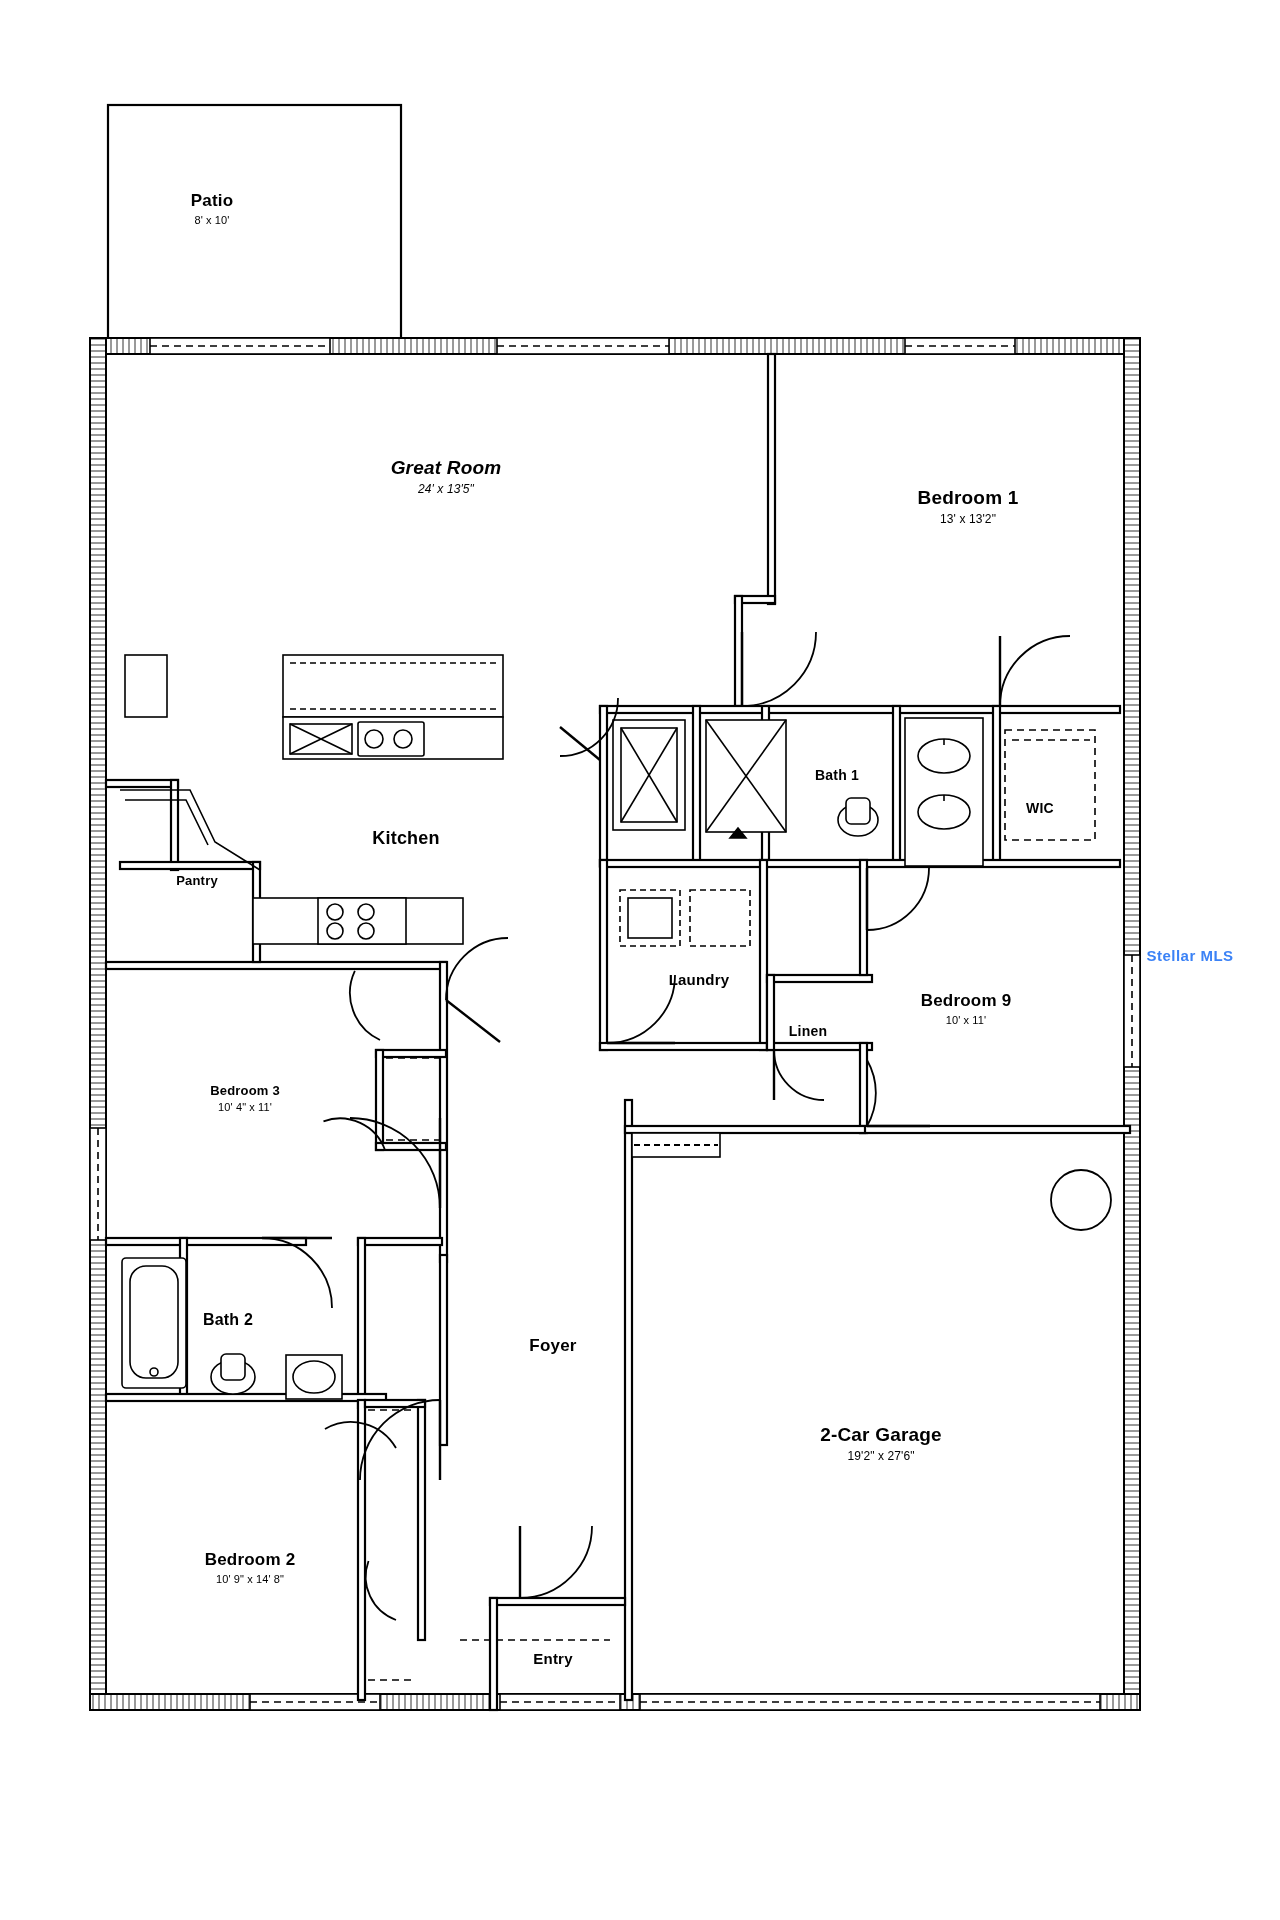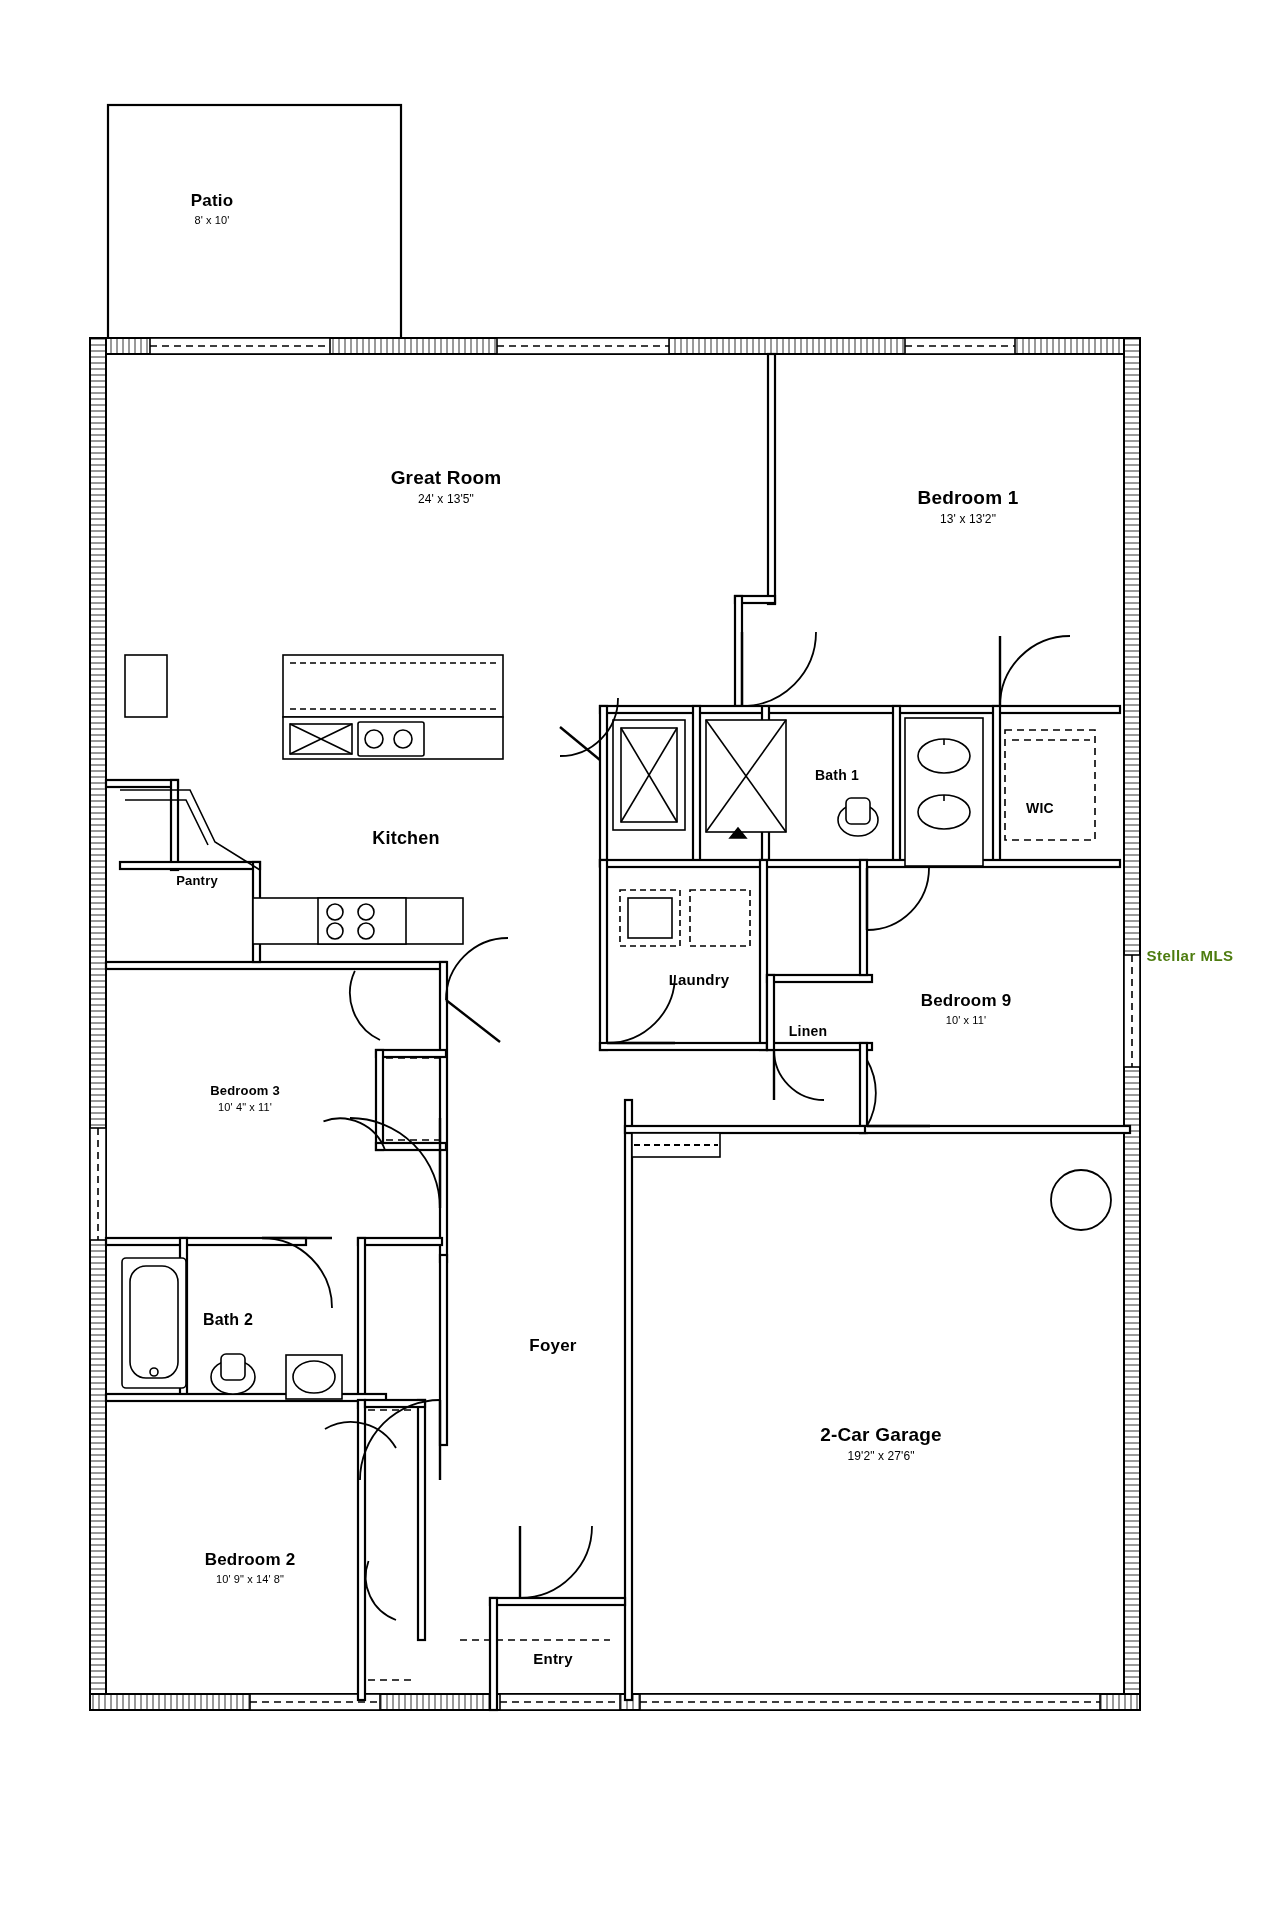--- a/index.html
+++ b/index.html
@@ -33,21 +33,21 @@
     font-weight: bold;
     letter-spacing: 0.2px;
   }
   .room-label .dims {
     margin-top: 3px;
     letter-spacing: 0.1px;
   }
   .watermark {
     position: absolute;
     transform: translate(-50%, -50%) ;
-    color: #4d7c0f;
+    color: #3b82f6;
     font-size: 15px;
     font-weight: bold;
     letter-spacing: 0.5px;
     pointer-events: none;
   }
 </style>
 </head>
 <body>
 
 <svg id="plan" viewBox="0 0 1280 1920" xmlns="http://www.w3.org/2000/svg">
@@ -261,21 +261,21 @@
     <line x1="1012" y1="740" x2="1090" y2="740"></line>
     <line x1="460" y1="1640" x2="610" y2="1640"></line>
   </g>
 </svg>
 
 <div id="labels">
     <div class="room-label" style="left: 212px; top: 208px;">
       <div class="name" style="font-size: 17px;">Patio</div>
       <div class="dims" style="font-size: 11px;">8' x 10'</div>
     </div>
-    <div class="room-label" style="left: 446px; top: 486px;">
+    <div class="room-label" style="left: 446px; top: 476px; font-style: italic;">
       <div class="name" style="font-size: 19px;">Great Room</div>
       <div class="dims" style="font-size: 12px;">24' x 13'5"</div>
     </div>
     <div class="room-label" style="left: 968px; top: 506px;">
       <div class="name" style="font-size: 19px;">Bedroom 1</div>
       <div class="dims" style="font-size: 12px;">13' x 13'2"</div>
     </div>
     <div class="room-label" style="left: 406px; top: 838px;">
       <div class="name" style="font-size: 18px;">Kitchen</div>
     </div>

